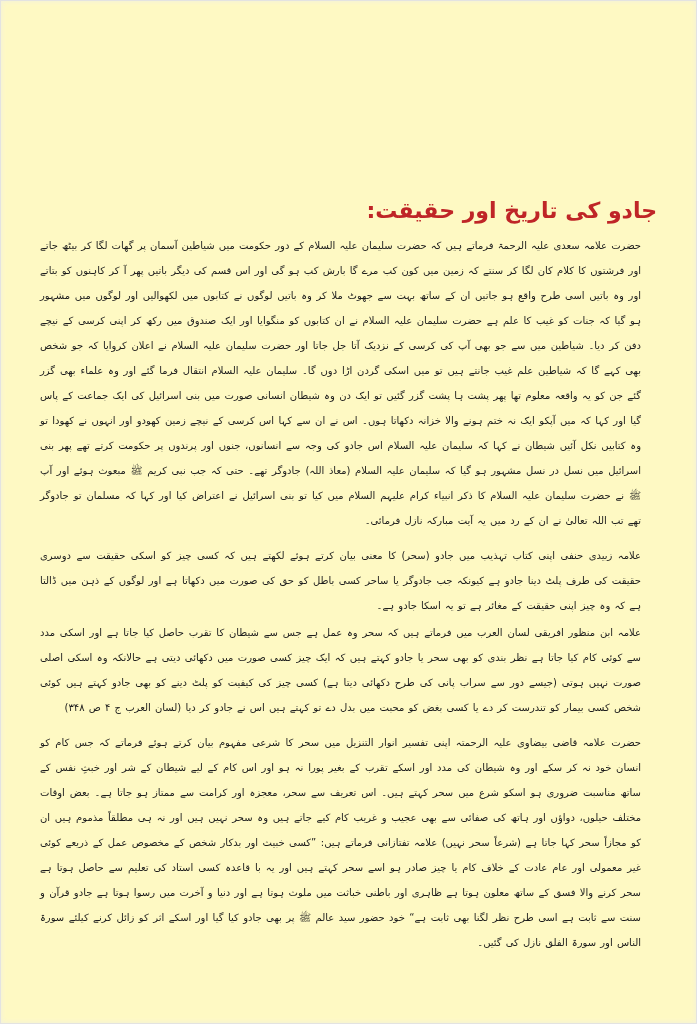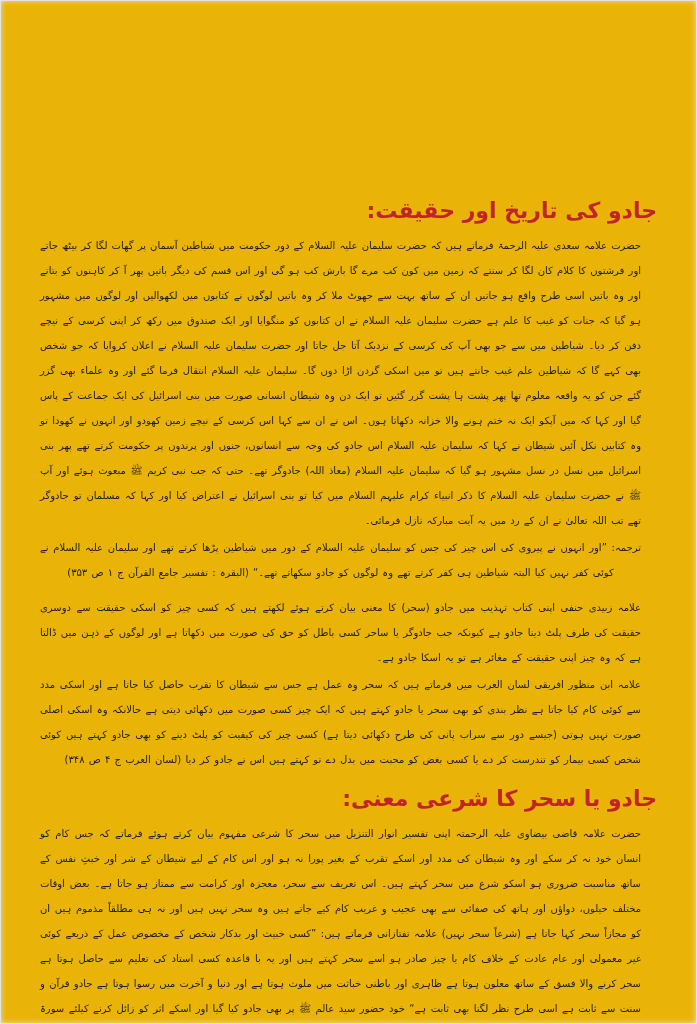--- a/index.html
+++ b/index.html
@@ -5,21 +5,21 @@
   html, body {
     margin: 0;
     padding: 0;
     background: #ffffff;
   }
   .page {
     position: relative;
     width: 697px;
     height: 1024px;
     margin: 0 auto;
-    background: #eab308;
+    background: #fef9c3;
     box-shadow: inset 0 0 0 1px #e3e3e1, inset 0 0 6px #ededeb;
     overflow: hidden;
     box-sizing: border-box;
     font-family: "DejaVu Sans", sans-serif;
   }
   .content {
     position: absolute;
     top: 192px;
     left: 40px;
     right: 40px;
@@ -51,27 +51,25 @@
 </style>
 </head>
 <body>
 
 <div class="page">
   <div class="content">
 
     <div class="section">
       <h2 class="section-heading">جادو کی تاریخ اور حقیقت:</h2>
       <p class="para">حضرت علامہ سعدی علیہ الرحمۃ فرماتے ہیں کہ حضرت سلیمان علیہ السلام کے دور حکومت میں شیاطین آسمان پر گھات لگا کر بیٹھ جاتے اور فرشتوں کا کلام کان لگا کر سنتے کہ زمین میں کون کب مرے گا بارش کب ہو گی اور اس قسم کی دیگر باتیں پھر آ کر کاہنوں کو بتاتے اور وہ باتیں اسی طرح واقع ہو جاتیں ان کے ساتھ بہت سے جھوٹ ملا کر وہ باتیں لوگوں نے کتابوں میں لکھوالیں اور لوگوں میں مشہور ہو گیا کہ جنات کو غیب کا علم ہے حضرت سلیمان علیہ السلام نے ان کتابوں کو منگوایا اور ایک صندوق میں رکھ کر اپنی کرسی کے نیچے دفن کر دیا۔ شیاطین میں سے جو بھی آپ کی کرسی کے نزدیک آتا جل جاتا اور حضرت سلیمان علیہ السلام نے اعلان کروایا کہ جو شخص بھی کہے گا کہ شیاطین علم غیب جانتے ہیں تو میں اسکی گردن اڑا دوں گا۔ سلیمان علیہ السلام انتقال فرما گئے اور وہ علماء بھی گزر گئے جن کو یہ واقعہ معلوم تھا پھر پشت ہا پشت گزر گئیں تو ایک دن وہ شیطان انسانی صورت میں بنی اسرائیل کی ایک جماعت کے پاس گیا اور کہا کہ میں آپکو ایک نہ ختم ہونے والا خزانہ دکھاتا ہوں۔ اس نے ان سے کہا اس کرسی کے نیچے زمین کھودو اور انہوں نے کھودا تو وہ کتابیں نکل آئیں شیطان نے کہا کہ سلیمان علیہ السلام اس جادو کی وجہ سے انسانوں، جنوں اور پرندوں پر حکومت کرتے تھے پھر بنی اسرائیل میں نسل در نسل مشہور ہو گیا کہ سلیمان علیہ السلام (معاذ اللہ) جادوگر تھے۔ حتی کہ جب نبی کریم ﷺ مبعوث ہوئے اور آپ ﷺ نے حضرت سلیمان علیہ السلام کا ذکر انبیاء کرام علیہم السلام میں کیا تو بنی اسرائیل نے اعتراض کیا اور کہا کہ مسلمان تو جادوگر تھے تب اللہ تعالیٰ نے ان کے رد میں یہ آیت مبارکہ نازل فرمائی۔</p>
-      <p class="para para-translation">ترجمہ: ”اور انہوں نے پیروی کی اس چیز کی جس کو سلیمان علیہ السلام کے دور میں شیاطین پڑھا کرتے تھے اور سلیمان علیہ السلام نے کوئی کفر نہیں کیا البتہ شیاطین ہی کفر کرتے تھے وہ لوگوں کو جادو سکھاتے تھے۔“ (البقرہ : تفسیر جامع القرآن ج ۱ ص ۳۵۳)</p>
     </div>
 
     <div class="section">
       <p class="para">علامہ زبیدی حنفی اپنی کتاب تہذیب میں جادو (سحر) کا معنی بیان کرتے ہوئے لکھتے ہیں کہ کسی چیز کو اسکی حقیقت سے دوسری حقیقت کی طرف پلٹ دینا جادو ہے کیونکہ جب جادوگر یا ساحر کسی باطل کو حق کی صورت میں دکھاتا ہے اور لوگوں کے ذہن میں ڈالتا ہے کہ وہ چیز اپنی حقیقت کے مغائر ہے تو یہ اسکا جادو ہے۔</p>
       <p class="para">علامہ ابن منظور افریقی لسان العرب میں فرماتے ہیں کہ سحر وہ عمل ہے جس سے شیطان کا تقرب حاصل کیا جاتا ہے اور اسکی مدد سے کوئی کام کیا جاتا ہے نظر بندی کو بھی سحر یا جادو کہتے ہیں کہ ایک چیز کسی صورت میں دکھائی دیتی ہے حالانکہ وہ اسکی اصلی صورت نہیں ہوتی (جیسے دور سے سراب پانی کی طرح دکھائی دیتا ہے) کسی چیز کی کیفیت کو پلٹ دینے کو بھی جادو کہتے ہیں کوئی شخص کسی بیمار کو تندرست کر دے یا کسی بغض کو محبت میں بدل دے تو کہتے ہیں اس نے جادو کر دیا (لسان العرب ج ۴ ص ۳۴۸)</p>
     </div>
 
     <div class="section">
-      <h2 class="section-heading">جادو یا سحر کا شرعی معنی:</h2>
       <p class="para">حضرت علامہ قاضی بیضاوی علیہ الرحمتہ اپنی تفسیر انوار التنزیل میں سحر کا شرعی مفہوم بیان کرتے ہوئے فرماتے کہ جس کام کو انسان خود نہ کر سکے اور وہ شیطان کی مدد اور اسکے تقرب کے بغیر پورا نہ ہو اور اس کام کے لیے شیطان کے شر اور خبثِ نفس کے ساتھ مناسبت ضروری ہو اسکو شرع میں سحر کہتے ہیں۔ اس تعریف سے سحر، معجزہ اور کرامت سے ممتاز ہو جاتا ہے۔ بعض اوقات مختلف حیلوں، دواؤں اور ہاتھ کی صفائی سے بھی عجیب و غریب کام کیے جاتے ہیں وہ سحر نہیں ہیں اور نہ ہی مطلقاً مذموم ہیں ان کو مجازاً سحر کہا جاتا ہے (شرعاً سحر نہیں) علامہ تفتازانی فرماتے ہیں: ”کسی خبیث اور بدکار شخص کے مخصوص عمل کے ذریعے کوئی غیر معمولی اور عام عادت کے خلاف کام یا چیز صادر ہو اسے سحر کہتے ہیں اور یہ با قاعدہ کسی استاد کی تعلیم سے حاصل ہوتا ہے سحر کرنے والا فسق کے ساتھ معلون ہوتا ہے ظاہری اور باطنی خباثت میں ملوث ہوتا ہے اور دنیا و آخرت میں رسوا ہوتا ہے جادو قرآن و سنت سے ثابت ہے اسی طرح نظر لگنا بھی ثابت ہے“ خود حضور سید عالم ﷺ پر بھی جادو کیا گیا اور اسکے اثر کو زائل کرنے کیلئے سورۃ الناس اور سورۃ الفلق نازل کی گئیں۔</p>
     </div>
 
   </div>
 </div>
 
 </body></html>

